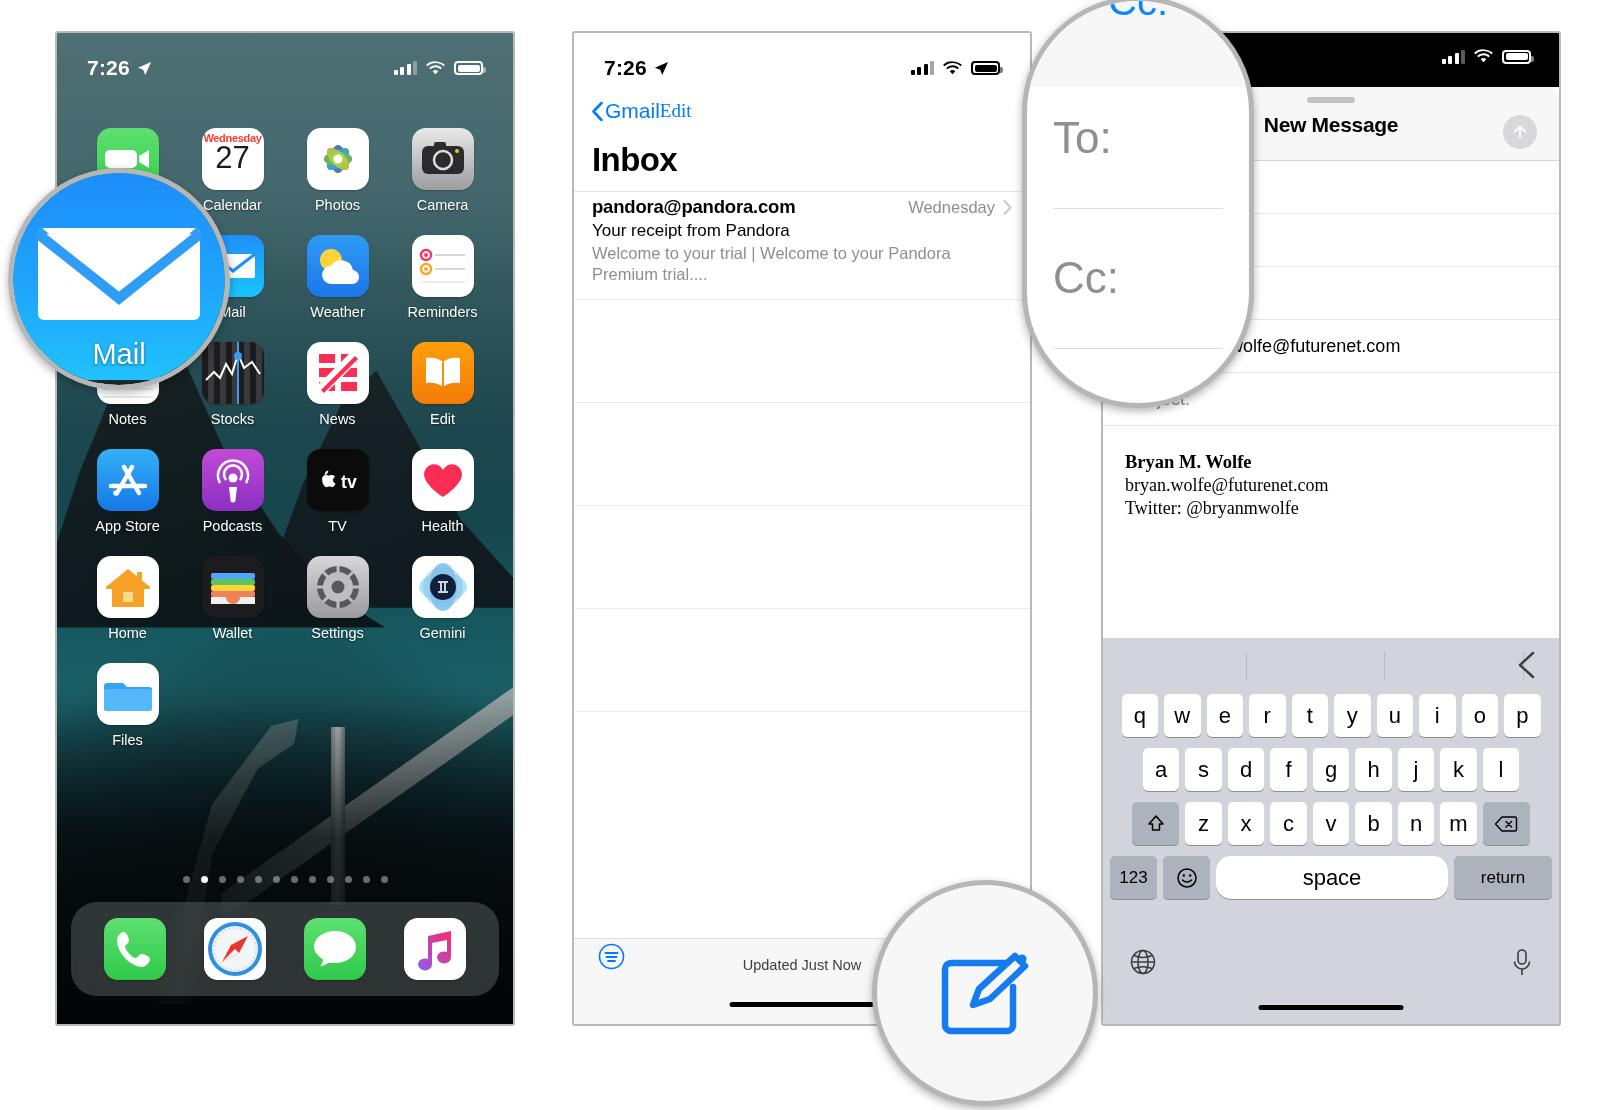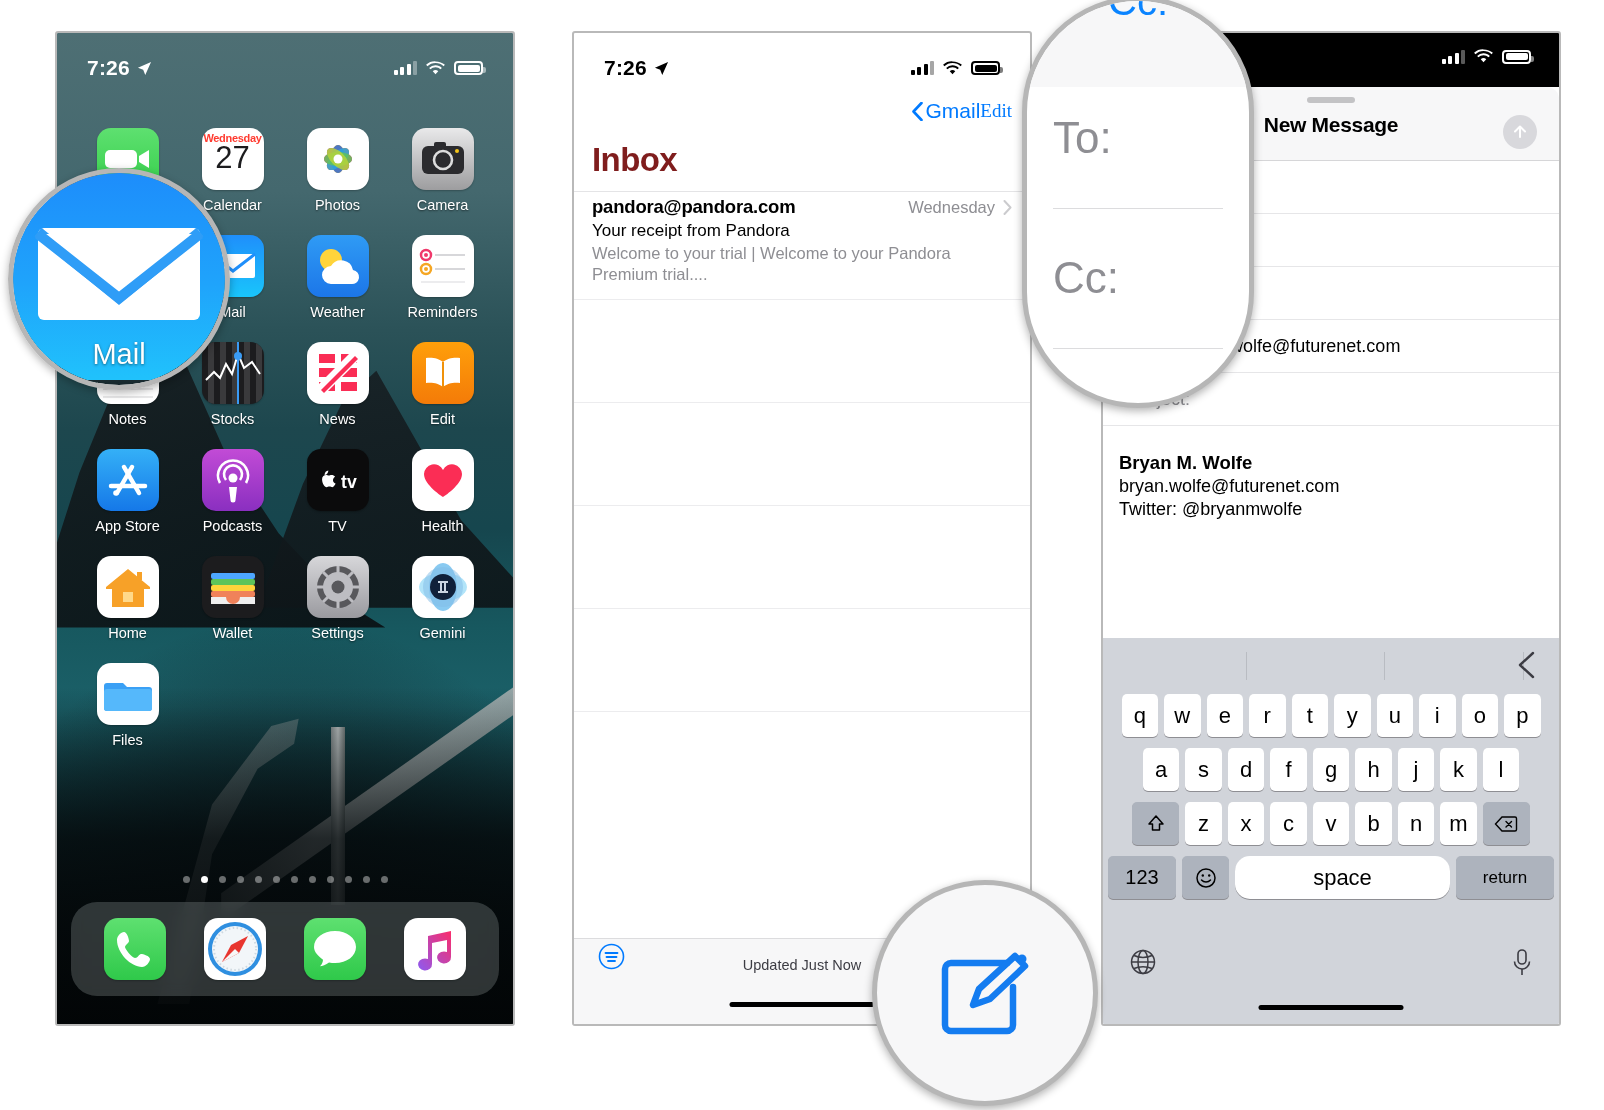--- a/index.html
+++ b/index.html
@@ -102,26 +102,26 @@
   .ic-settings{background:linear-gradient(180deg,#d7d7da,#9a9a9f);}
   .ic-gemini{background:#fff;}
   .ic-files{background:#fff;}
   .ic-phone{background:linear-gradient(180deg,#5ee070,#2fc94a);}
   .ic-safari{background:#fff;}
   .ic-messages{background:linear-gradient(180deg,#5ee070,#2fc94a);}
   .ic-music{background:#fff;}
 
   
   #phone-inbox { left:572px; top:31px; width:460px; height:995px; border-radius:3px; }
-  .nav-row { display:flex; align-items:center; justify-content:flex-end;
+  .nav-row { display:flex; align-items:center; justify-content:flex-start;
              padding:0 18px; height:44px; }
   .back { display:flex; align-items:center; color:#007aff; font-size:21px; gap:2px; }
   .chev-l { width:11px; height:19px; }
   .edit-btn { color:#007aff; font-size:19px;font-family:Liberation Serif, serif; }
-  .big-title { font-size:33px; font-weight:bold; color:#7f1d1d; padding:8px 18px 12px 18px;
+  .big-title { font-size:33px; font-weight:bold; color:#000000; padding:8px 18px 12px 18px;
                letter-spacing:-.6px; }
   .mail-row { padding:4px 18px 14px 18px; border-top:1px solid #e4e4e6; }
   .mail-top { display:flex; align-items:baseline; }
   .mail-from { font-size:18.5px; font-weight:bold; color:#000; flex:1; letter-spacing:-.2px;}
   .mail-date { font-size:16.5px; color:#8e8e93; margin-right:8px; }
   .chev-r { width:9px; height:15px; opacity:.45; align-self:center; }
   .mail-subj { font-size:17px; color:#000; margin-top:3px; }
   .mail-prev { font-size:16.5px; color:#8e8e93; margin-top:2px; line-height:1.28; }
   .empty-row { height:103px; border-top:1px solid #ececee; }
   .inbox-toolbar { position:absolute; left:0; right:0; bottom:0; height:86px;
@@ -147,35 +147,35 @@
              width:48px; height:6px; border-radius:3px; background:#c3c3c5; }
   .sheet-title { position:absolute; left:0; right:0; top:26px; text-align:center;
                  font-size:21px; font-weight:bold; color:#000; letter-spacing:-.3px;}
   .send-btn { position:absolute; right:22px; top:28px; width:34px; height:34px;
               border-radius:50%; background:#d8d8dc; display:flex;
               align-items:center; justify-content:center; }
   .compose-field { height:53px; border-bottom:1px solid #e6e6e8; display:flex;
                    align-items:center; padding:0 22px; font-size:18px; }
   .cf-label { color:#8e8e93; margin-right:8px; }
   .cf-value { color:#000; }
-  .body-area { padding:26px 22px 0 16px; }
+  .body-area { padding:26px 22px 0 22px;font-family:Liberation Serif, serif; }
   .sig-name { font-size:18.5px; font-weight:bold; color:#000; }
   .sig-line { font-size:18px; color:#000; margin-top:2px; }
 
   .keyboard { position:absolute; left:0; right:0; bottom:0; height:386px;
               background:#d1d4da; padding-top:0; }
   .predictive { height:56px; display:flex; align-items:center; position:relative; }
   .predictive .divider { position:absolute; top:14px; width:1px; height:28px; background:#b9bcc2; }
   .pred-back { position:absolute; right:22px; top:12px; width:22px; height:30px; }
   .krow { display:flex; justify-content:center; gap:6px; margin-bottom:11px; padding:0 5px;}
   .key { background:#fff; border-radius:5px; height:43px; width:36.5px;
          display:flex; align-items:center; justify-content:center;
          font-size:22px; color:#000; box-shadow:0 1px 0 #8e8e93; }
   .key.wide { width:47px; background:#adb3bd; }
-  .key.num { width:68px; background:#adb3bd; font-size:20px;text-align:right; }
+  .key.num { width:47px; background:#adb3bd; font-size:17px;text-align:right; }
   .key.emoji { width:47px; background:#adb3bd; }
   .key.space { flex:1; max-width:232px;border-radius:15px; }
   .key.ret { width:98px; background:#adb3bd; font-size:17px; }
   .kbot { position:absolute; left:0; right:0; bottom:46px; display:flex;
           justify-content:space-between; padding:0 26px; }
   .kb-home { position:absolute; left:50%; transform:translateX(-50%); bottom:14px;
              width:145px; height:5px; border-radius:3px; background:#000; }
 
   
   .callout { position:absolute; background:#f2f2f2; border:5px solid #b6b6b6;

